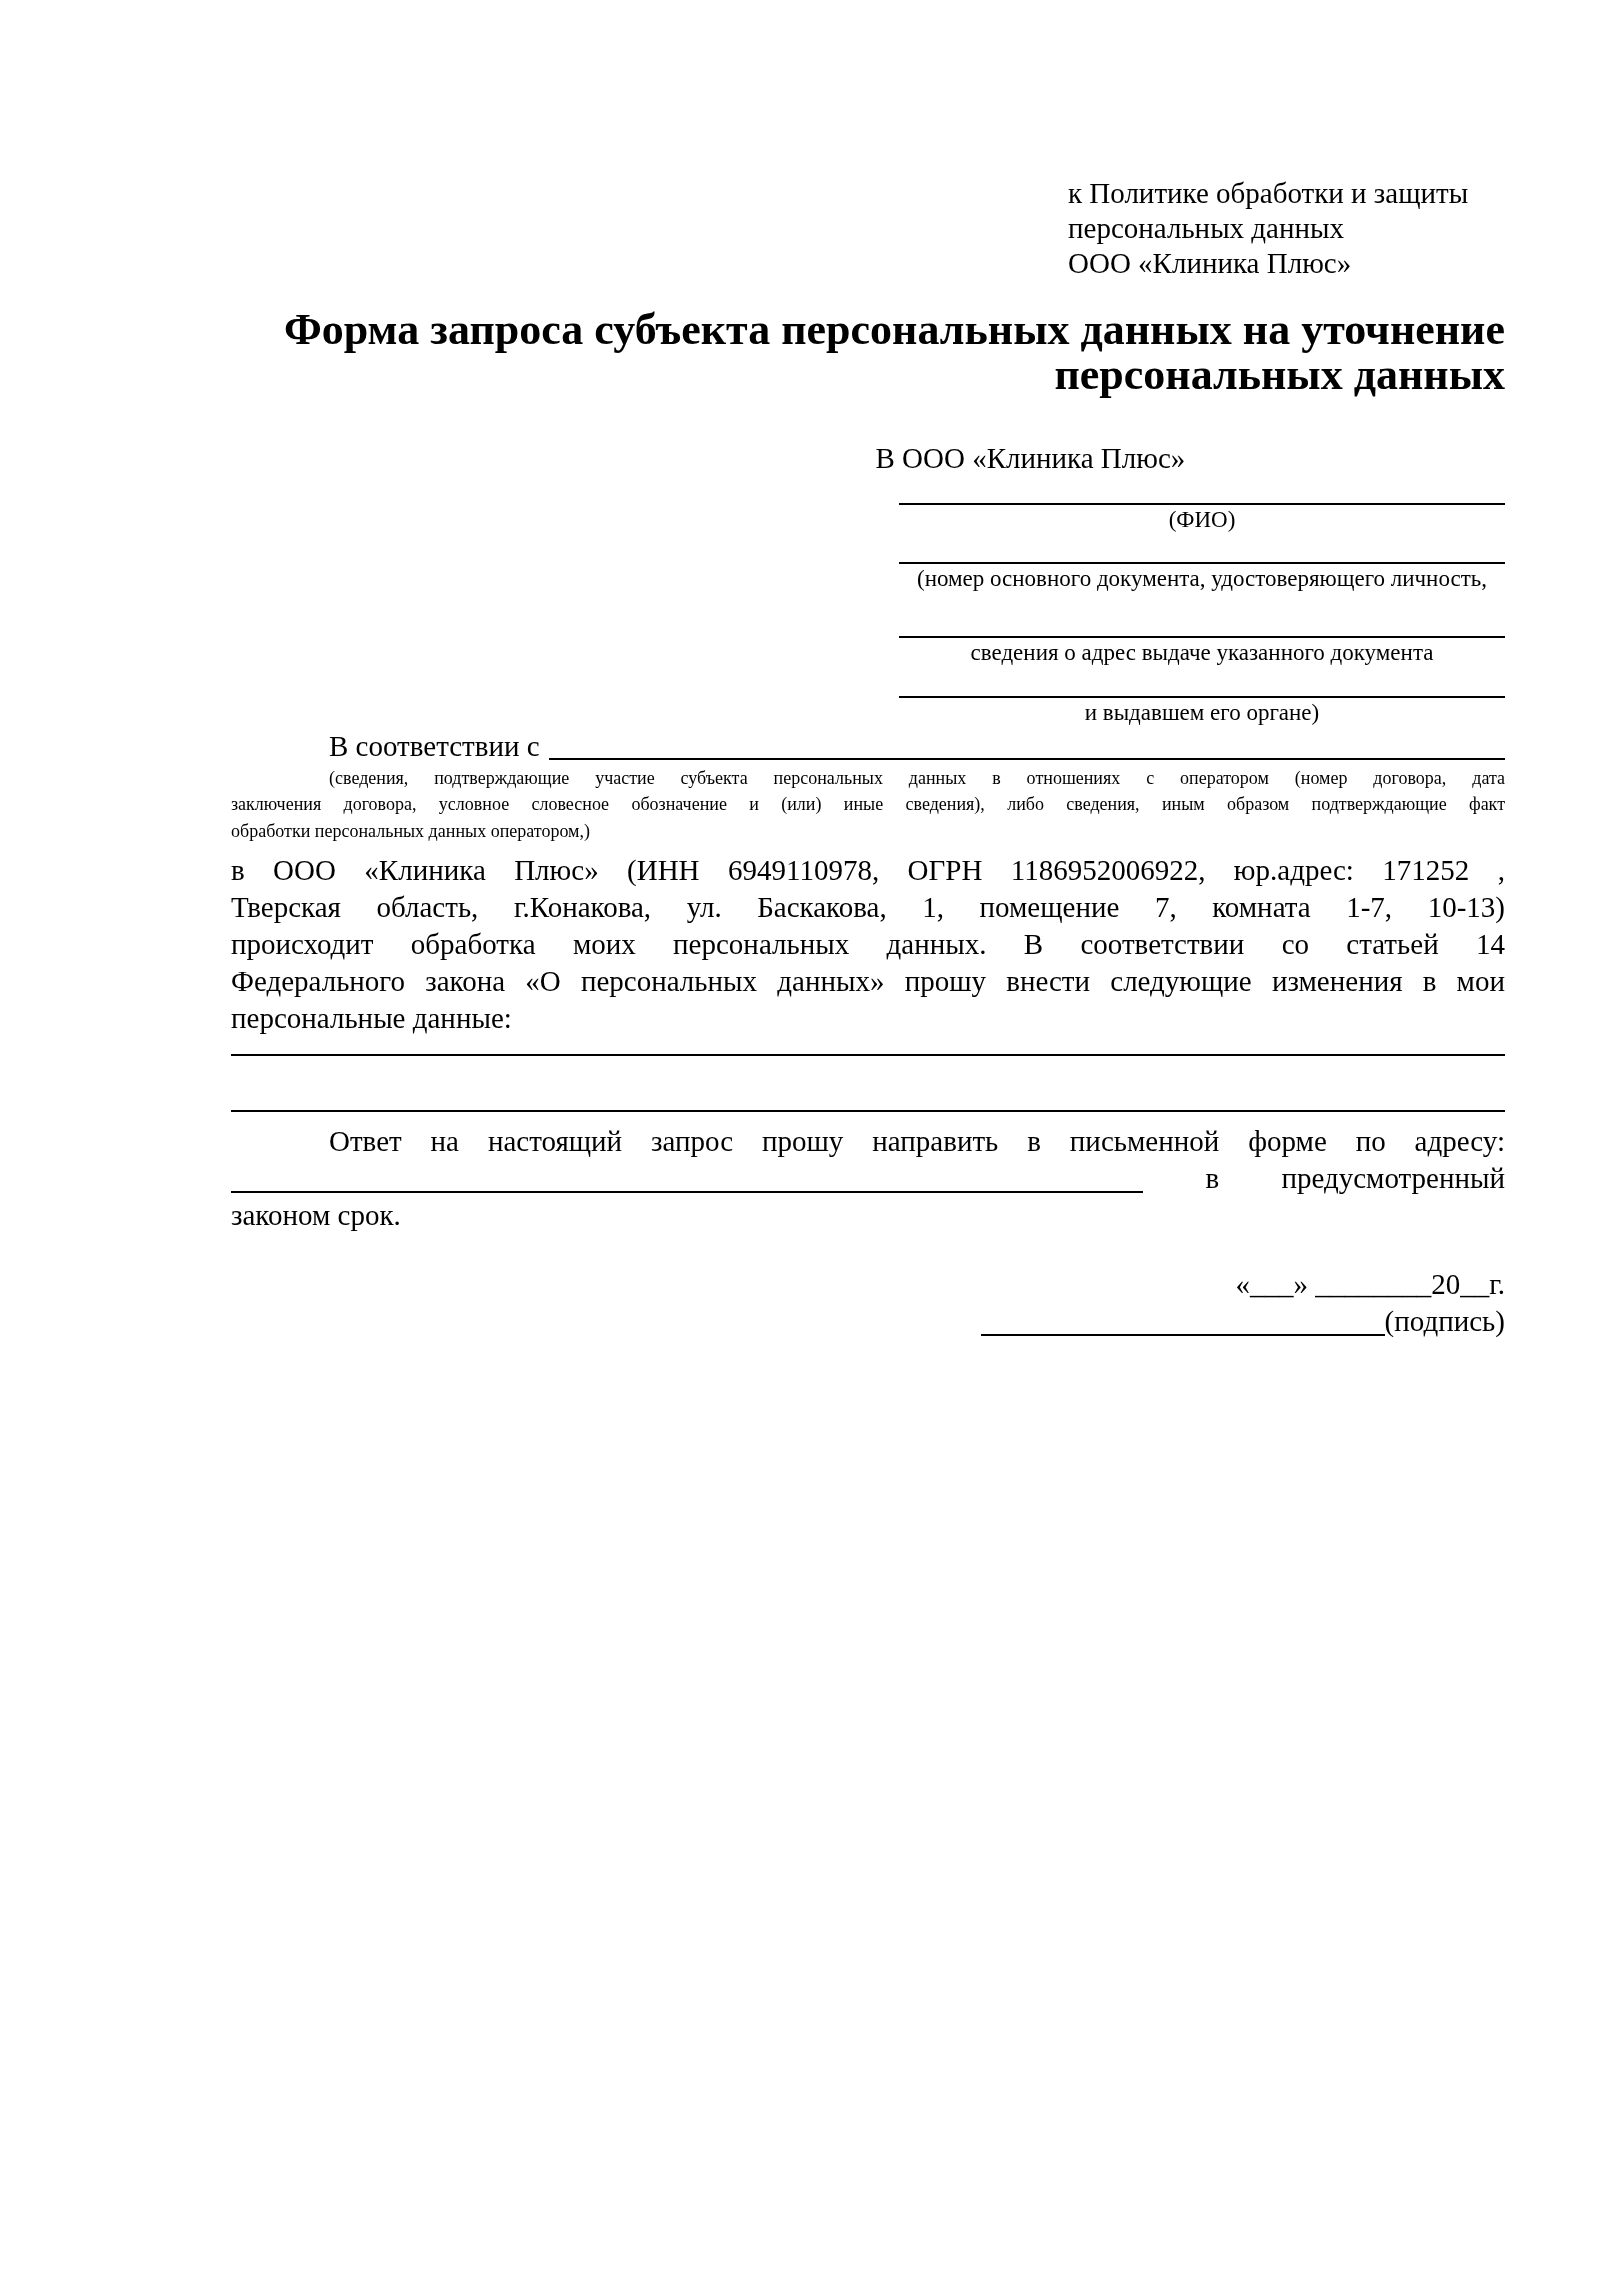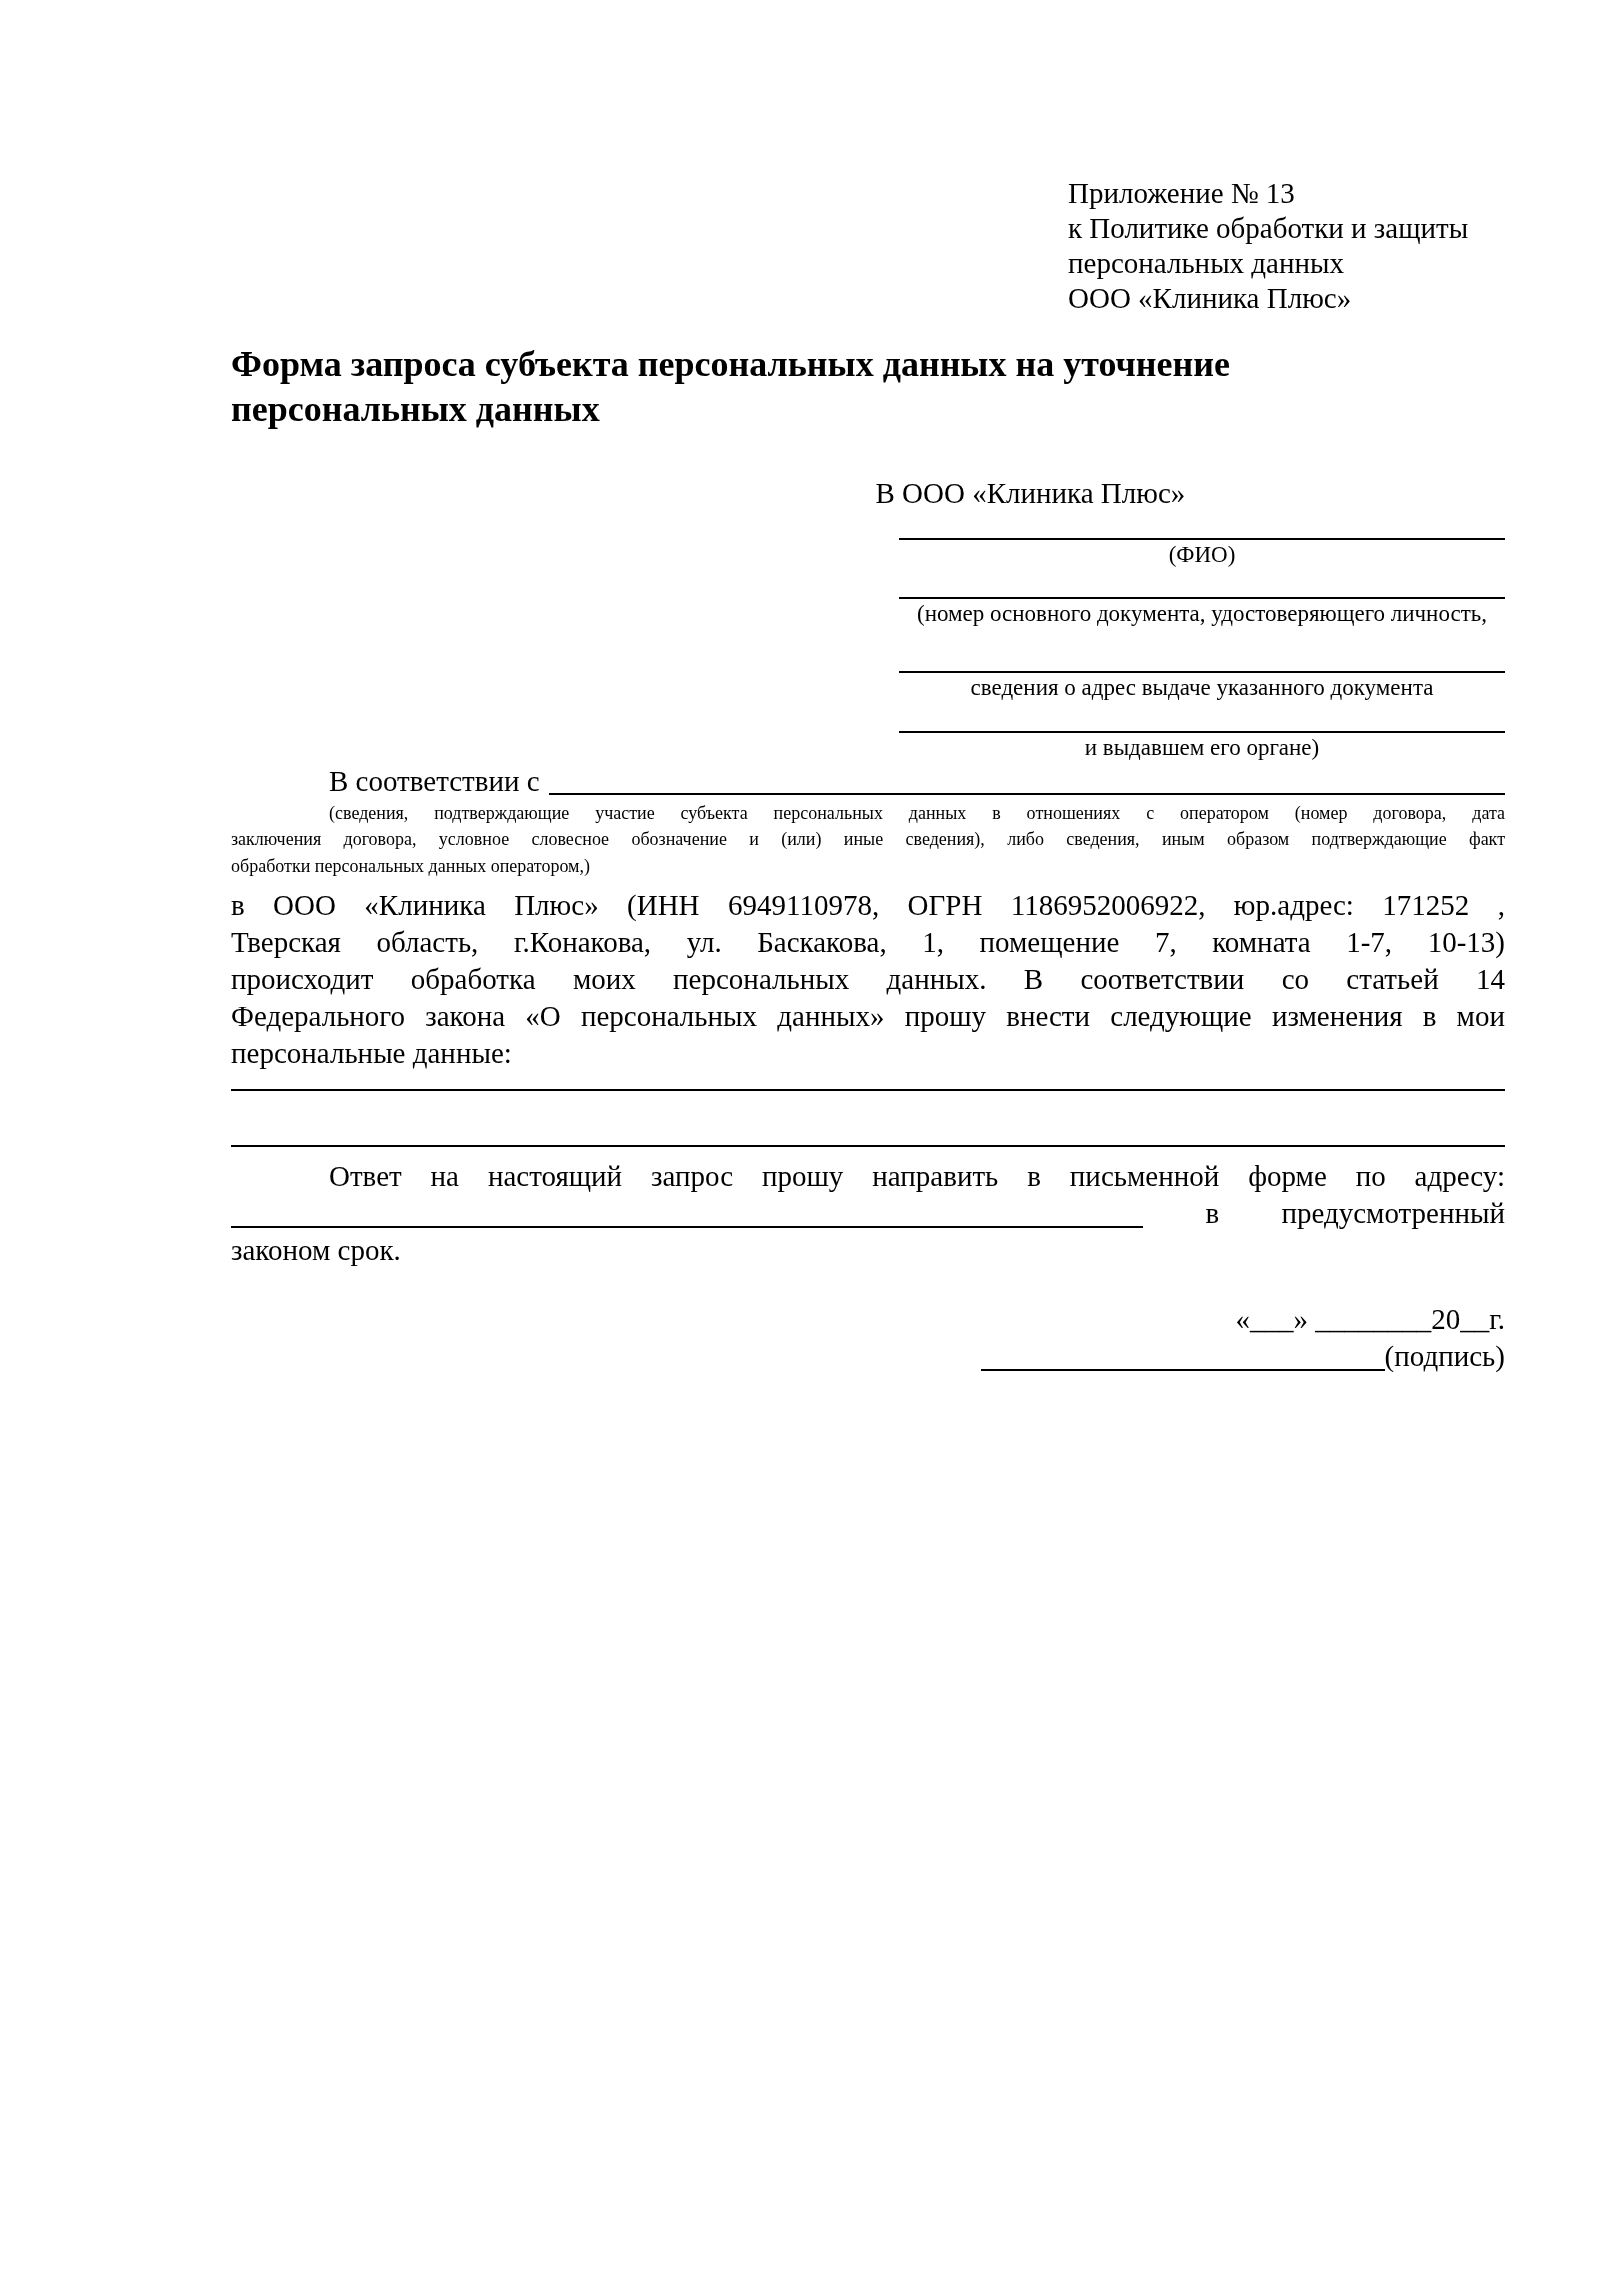--- a/index.html
+++ b/index.html
@@ -16,21 +16,21 @@
     position: absolute;
     left: 231px;
     top: 0;
     width: 1274px;
     font-size: 29px;
     line-height: 37px;
   }
   
   .appendix { padding-top: 176px; margin-left: 837px; line-height: 35px; }
   
-  .doc-title { margin-top: 25.5px; text-align: left; font-weight: bold; font-size: 36px; line-height: 45px; }
+  .doc-title { margin-top: 25.5px; text-align: right; font-weight: bold; font-size: 44px; line-height: 45px; }
   
   .addressee { margin-top: 43px; margin-left: 668px; width: 606px; }
   .addr-to { margin-left: -23.5px; white-space: nowrap; }
   .addr-from { margin-left: 9.8px; }
   .field-line { border-bottom: 2.9px solid #000; height: 0; }
   .fl-1 { margin-top: 26.5px; }
   .fl-2 { margin-top: 26.5px; }
   .fl-3 { margin-top: 42px; }
   .fl-4 { margin-top: 28px; }
   .field-caption { text-align: center; font-size: 23px; line-height: 30px; }
@@ -63,21 +63,20 @@
   .sig-group { display: flex; align-items: flex-end; }
   .sig-line { width: 404px; border-bottom: 2.9px solid #000; margin-bottom: 4.9px; }
 </style>
 </head>
 <body>
 
 <div class="page">
   <div class="content">
 
     <div class="appendix">
-      <div>Приложение № 13</div>
       <div>к Политике обработки и защиты</div>
       <div>персональных данных</div>
       <div>ООО «Клиника Плюс»</div>
     </div>
 
     <div class="doc-title">
       <div>Форма запроса субъекта персональных данных на уточнение</div>
       <div>персональных данных</div>
     </div>
 

